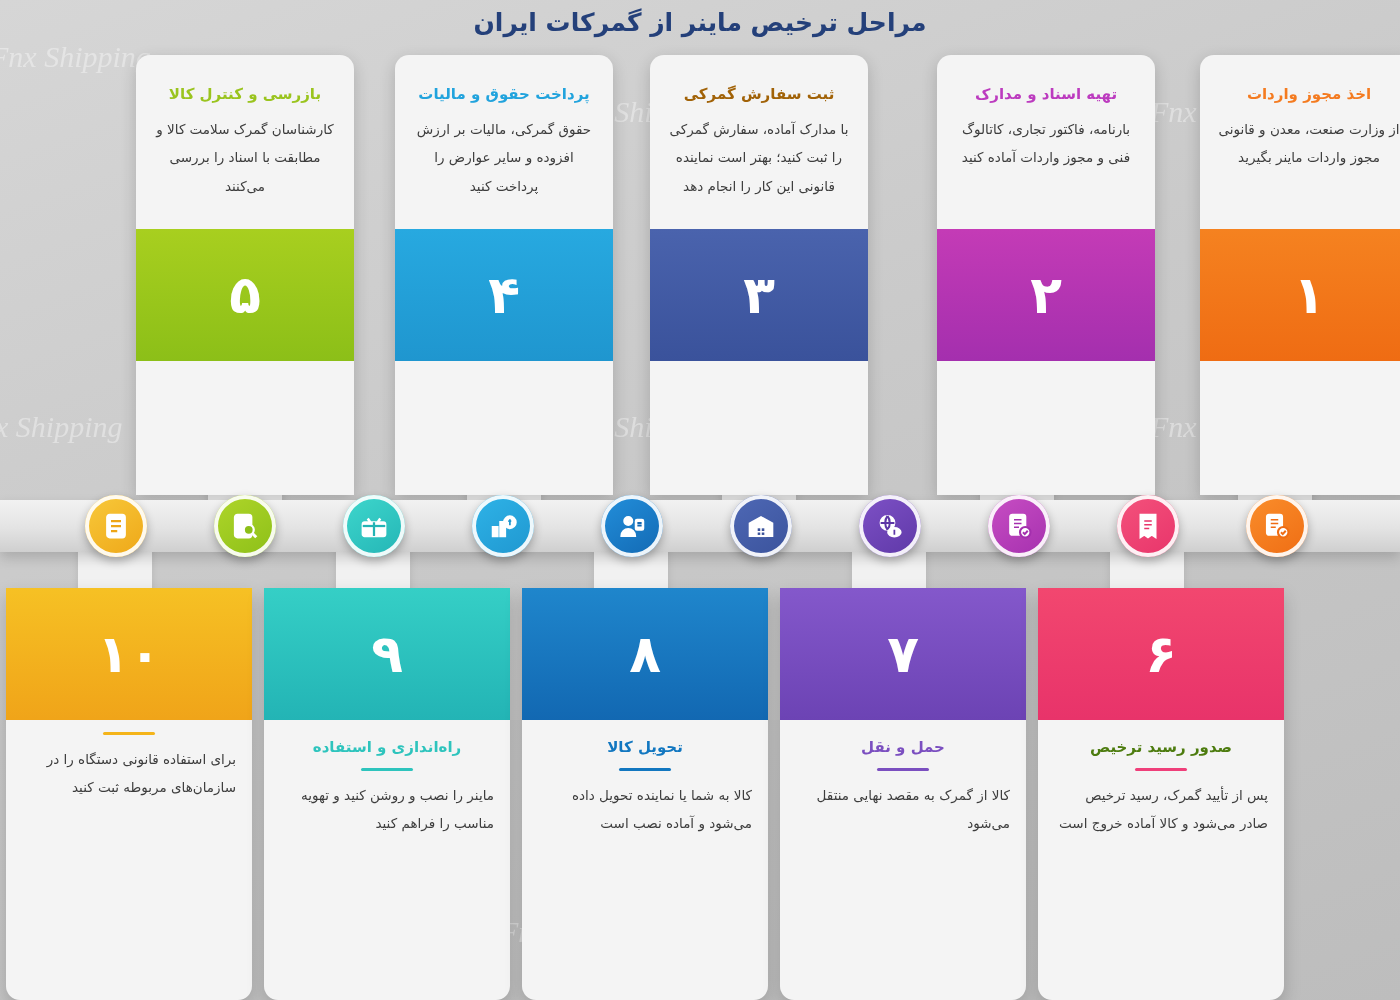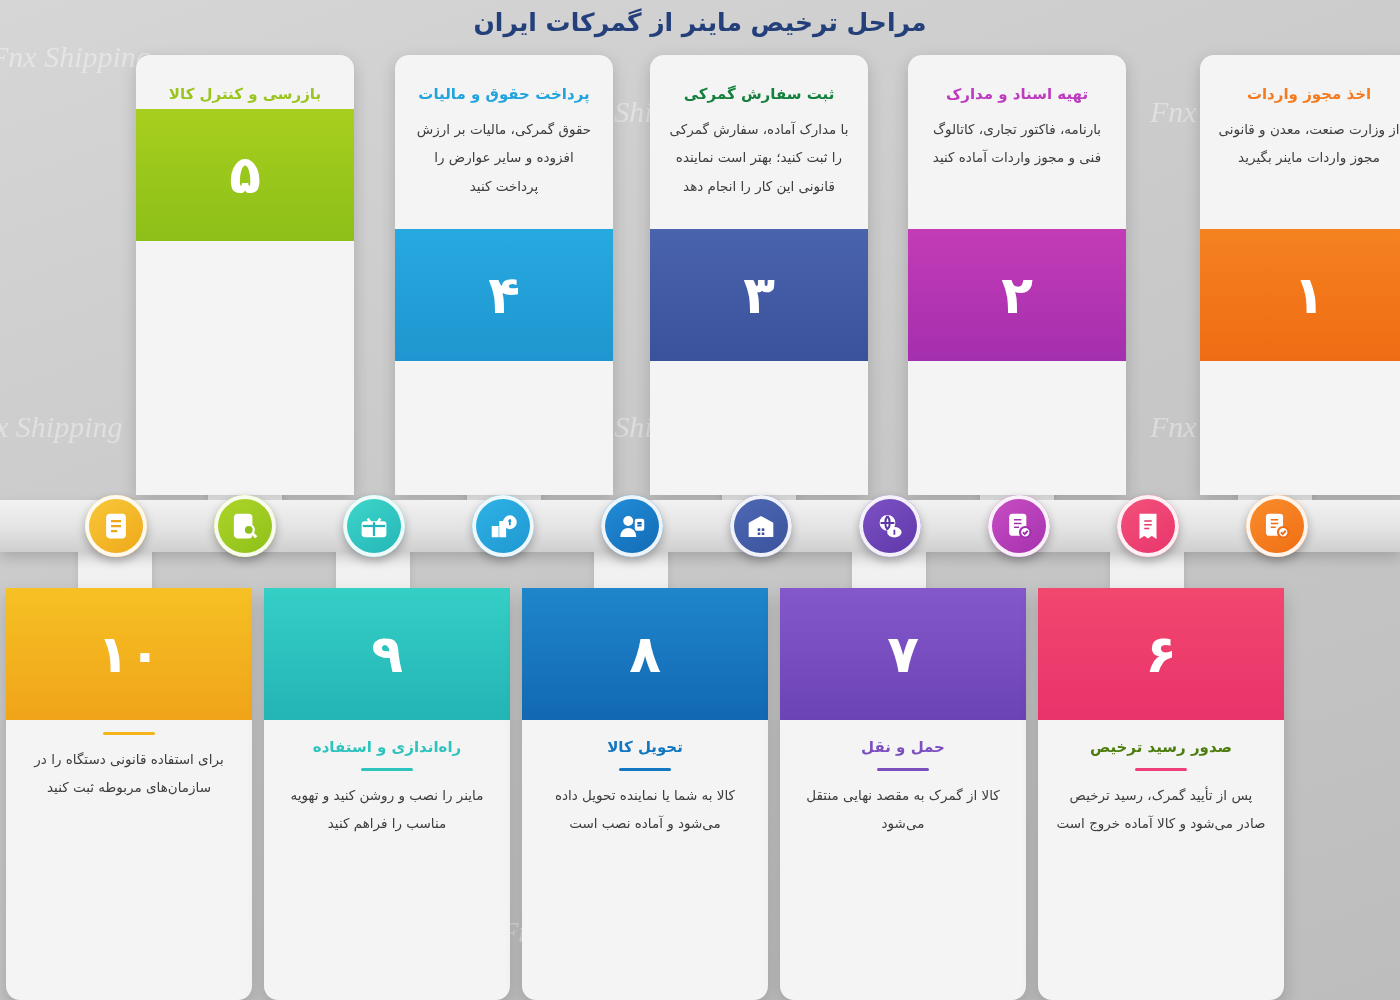--- a/index.html
+++ b/index.html
@@ -128,21 +128,21 @@
     font-size: 15px;
     font-weight: bold;
   }
   .card-bot .rule {
     width: 52px; height: 3px;
     margin: 12px auto 10px;
     border-radius: 2px;
   }
   .card-bot .body {
     padding: 0 16px 14px;
-    text-align: center;
+    text-align: right;
     font-size: 13.5px;
     line-height: 2.1;
     color: #3d3d3d;
   }
   .stem-bot {
     position: absolute;
     width: 74px;
     height: 62px;
     background: #f1f1f1;
     border-radius: 12px 12px 0 0;
@@ -191,39 +191,40 @@
 <div class="stem-bot" style="left:78px;"></div>
 <div class="stem-bot" style="left:336px;"></div>
 <div class="stem-bot" style="left:594px;"></div>
 <div class="stem-bot" style="left:852px;"></div>
 <div class="stem-bot" style="left:1110px;"></div>
 
 <div class="rail"></div>
 
 <div class="card-top" style="left:136px;">
   <div class="head" style="color:#9ac41e">بازرسی و کنترل کالا</div>
+  <div class="body">کارشناسان گمرک سلامت کالا و مطابقت با اسناد را بررسی می‌کنند</div>
   <div class="numband" style="background:linear-gradient(180deg,#a8cf1f,#8cbf18)">۵</div>
   <div class="tail"></div>
 </div>
 
 <div class="card-top" style="left:395px;">
   <div class="head" style="color:#21a3dd">پرداخت حقوق و مالیات</div>
   <div class="body">حقوق گمرکی، مالیات بر ارزش افزوده و سایر عوارض را پرداخت کنید</div>
   <div class="numband" style="background:linear-gradient(180deg,#27a9e0,#1f96cf)">۴</div>
   <div class="tail"></div>
 </div>
 
 <div class="card-top" style="left:650px;">
-  <div class="head" style="color:#15803d">ثبت سفارش گمرکی</div>
+  <div class="head" style="color:#a16207">ثبت سفارش گمرکی</div>
   <div class="body">با مدارک آماده، سفارش گمرکی را ثبت کنید؛ بهتر است نماینده قانونی این کار را انجام دهد</div>
   <div class="numband" style="background:linear-gradient(180deg,#4a63ad,#3a529b)">۳</div>
   <div class="tail"></div>
 </div>
 
-<div class="card-top" style="left:908px;">
+<div class="card-top" style="left:937px;">
   <div class="head" style="color:#bc3bbf">تهیه اسناد و مدارک</div>
   <div class="body">بارنامه، فاکتور تجاری، کاتالوگ فنی و مجوز واردات آماده کنید</div>
   <div class="numband" style="background:linear-gradient(180deg,#c43bb6,#a42fae)">۲</div>
   <div class="tail"></div>
 </div>
 
 <div class="card-top" style="left:1200px;">
   <div class="head" style="color:#f47b20">اخذ مجوز واردات</div>
   <div class="body">از وزارت صنعت، معدن و قانونی مجوز واردات ماینر بگیرید</div>
   <div class="numband" style="background:linear-gradient(180deg,#f58220,#ef6c13)">۱</div>

